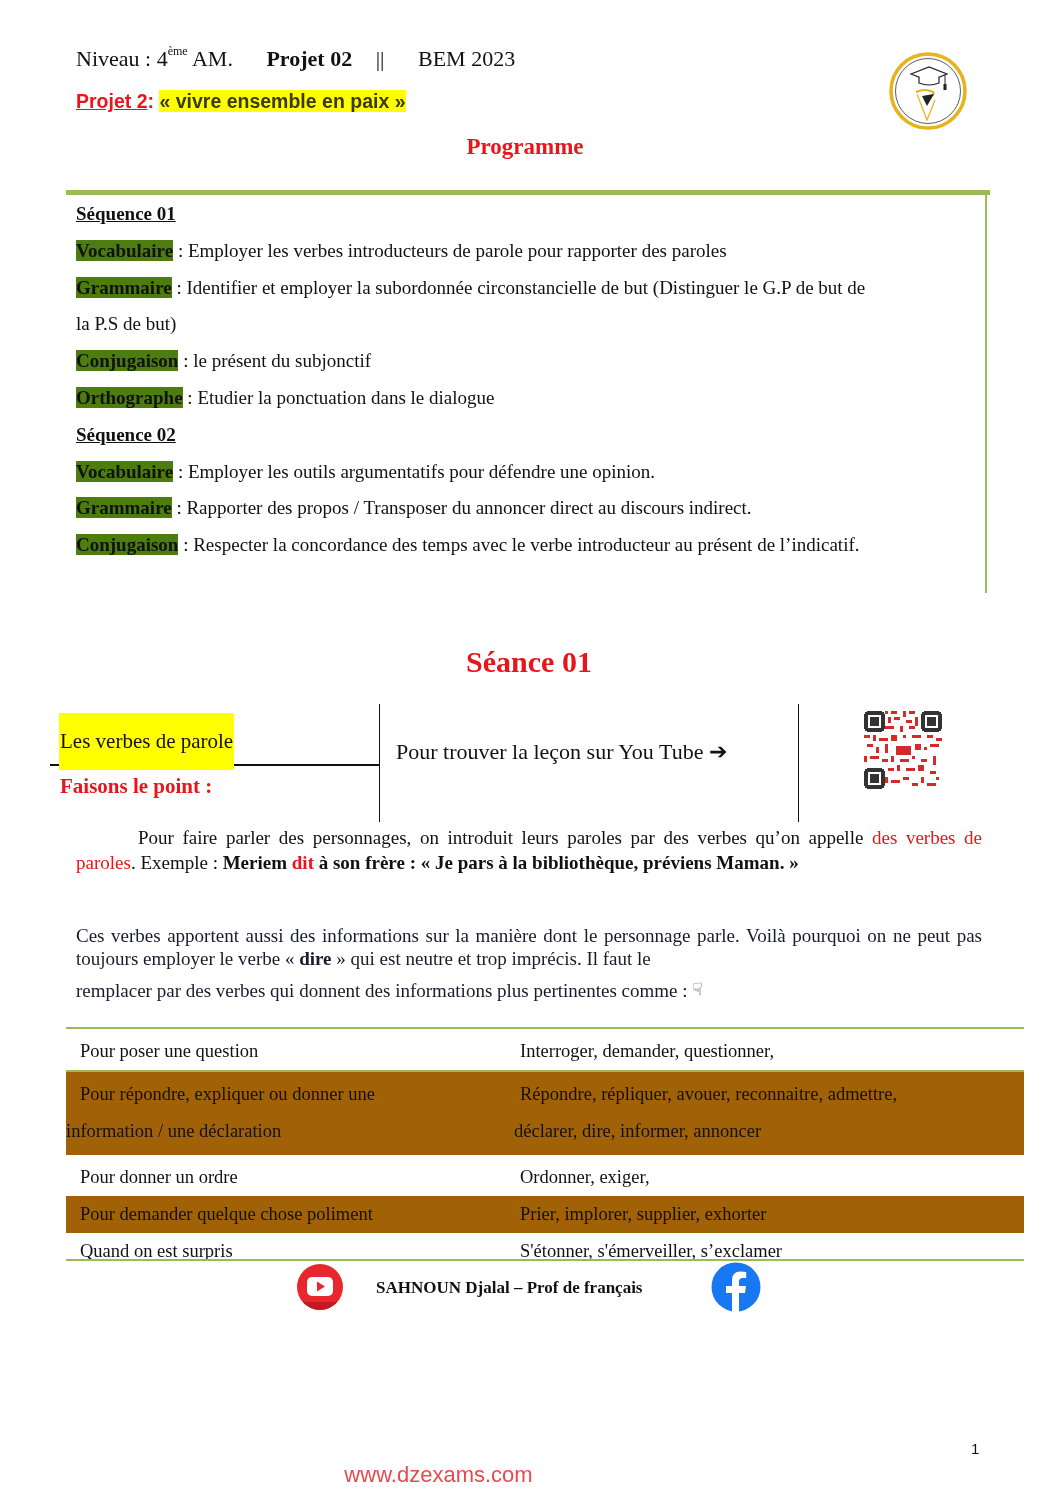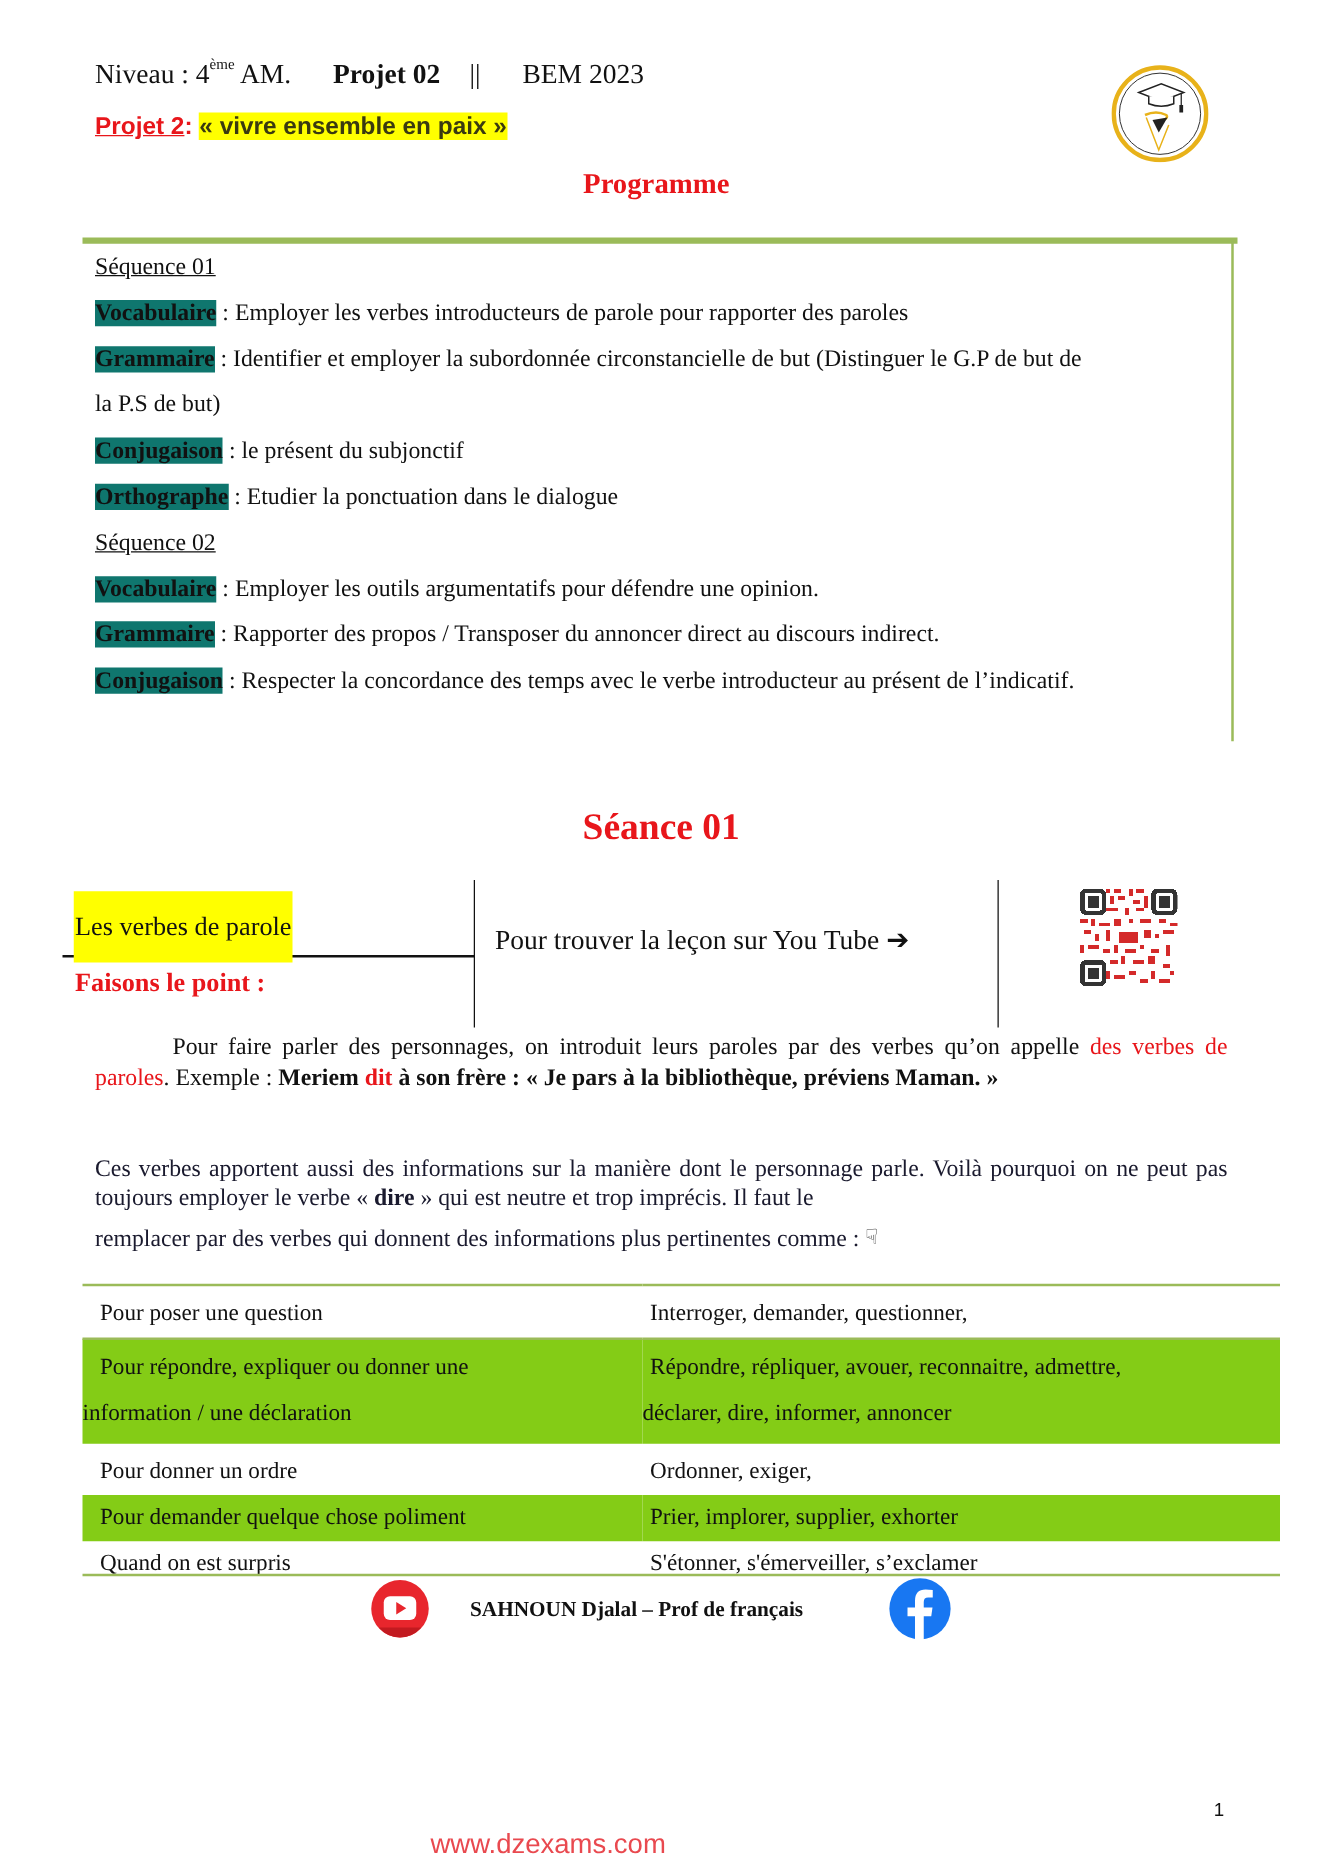--- a/index.html
+++ b/index.html
@@ -21,22 +21,22 @@
   #programme { left: 0; width: 1050px; top: 134px; text-align: center; font-size: 23px; font-weight: bold; color: #e8161b; }
 
   
   #logo { left: 889px; top: 52px; width: 78px; height: 78px; }
 
   
   #prog-top { left: 66px; top: 190px; width: 924px; height: 5px; background: #9bbb59; }
   #prog-right { left: 985px; top: 193px; width: 2px; height: 400px; background: #9bbb59; }
   #prog { left: 76px; top: 196px; width: 905px; font-size: 19px; line-height: 36.8px; }
   #prog .row { white-space: nowrap; }
-  #prog .seq { font-weight: normal; text-decoration: underline; }
-  #prog .k { font-weight: bold; background: #0f766e; }
+  #prog .seq { font-weight: bold; text-decoration: underline; }
+  #prog .k { font-weight: bold; background: #4d7c0f; }
 
   
   #seance { left: 0; width: 1058px; top: 645px; text-align: center; font-size: 30px; font-weight: bold; color: #e8161b; }
   #vl1 { left: 379px; top: 704px; width: 1px; height: 118px; background: #111; }
   #vl2 { left: 798px; top: 704px; width: 1px; height: 118px; background: #111; }
   #hl1 { left: 50px; top: 764px; width: 330px; height: 1.5px; background: #111; }
   #verbes-lbl { left: 59px; top: 713px; font-size: 21px; background: #ffff00; padding: 16px 1px; }
   #faisons { left: 60px; top: 774px; font-size: 21px; font-weight: bold; color: #e8161b; }
   #yt-text { left: 396px; top: 739px; font-size: 22px; white-space: nowrap; }
   #qr { left: 864px; top: 711px; width: 78px; height: 78px; }
@@ -46,21 +46,21 @@
   #p1 { top: 825px; line-height: 25px; }
   #p1 .indent { display: inline-block; width: 62px; }
   #p2 { top: 924px; line-height: 23px; color: #1a1a2e; }
   #p2 .l3 { display: block; margin-top: 8px; }
   #p2 .hand { display: inline-block; font-size: 17px; vertical-align: 2px; color: #444; }
 
   
   #vtable { left: 66px; top: 1027px; width: 958px; border-collapse: collapse; font-size: 18.5px; }
   #vtable td { padding: 0; vertical-align: top; }
   #vtable tr { border-top: 2px solid #9bbb59; }
-  #vtable tr.g { background: #84cc16; }
+  #vtable tr.g { background: #a16207; }
   #vtable tr.nb { border-top: none; }
   #vtable td.c1 { width: 438px; padding-left: 10px; }
   #vtable td.c2 { padding-left: 6px; }
   .row-h1 { height: 38px; }
   .row-h2 { height: 84px; }
   .row-h { height: 37px; }
   .cell-text { display: block; padding-top: 4px; line-height: 37px; }
   .cell-text.first-ind { padding-left: 4px; }
   #tbl-bottom { left: 66px; top: 1259px; width: 958px; height: 2px; background: #9bbb59; }
 

